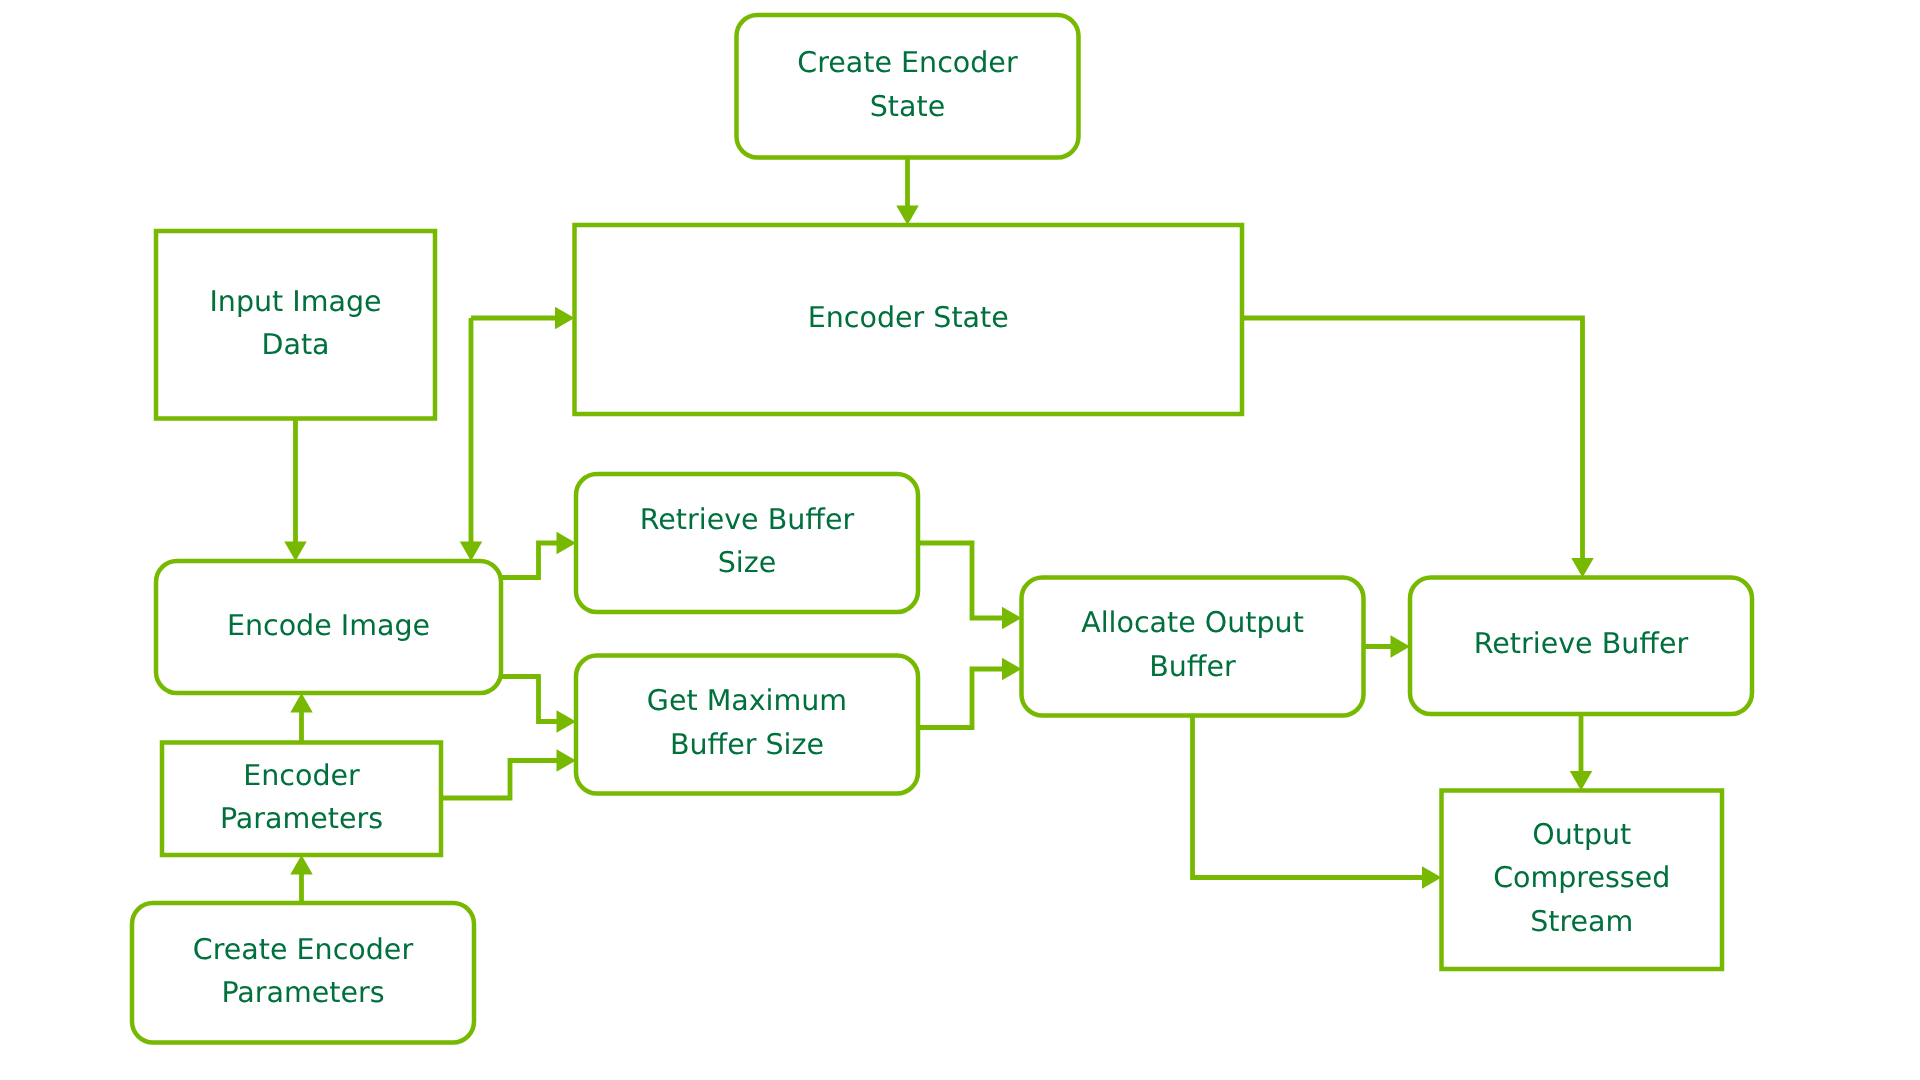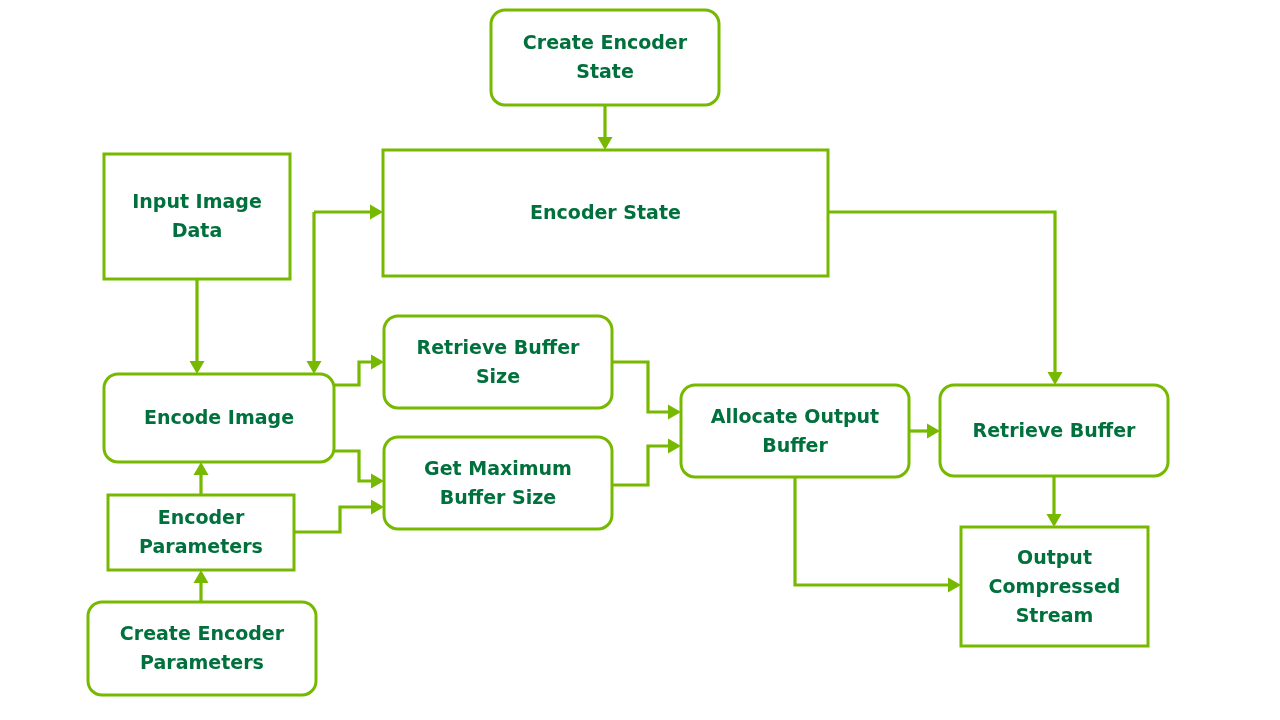--- a/index.html
+++ b/index.html
@@ -11,21 +11,20 @@
     width: 1280px;
     height: 720px;
     font-family: "DejaVu Sans", sans-serif;
     overflow: hidden;
   }
   #diagram-root {
     position: relative;
     width: 1280px;
     height: 720px;
     background: #ffffff;
-    font-weight: bold;
   }
   svg#flowchart {
     display: block;
     width: 1280px;
     height: 720px;
   }
   .node-shape {
     fill: #ffffff;
     stroke: #76b900;
     stroke-width: 3;

